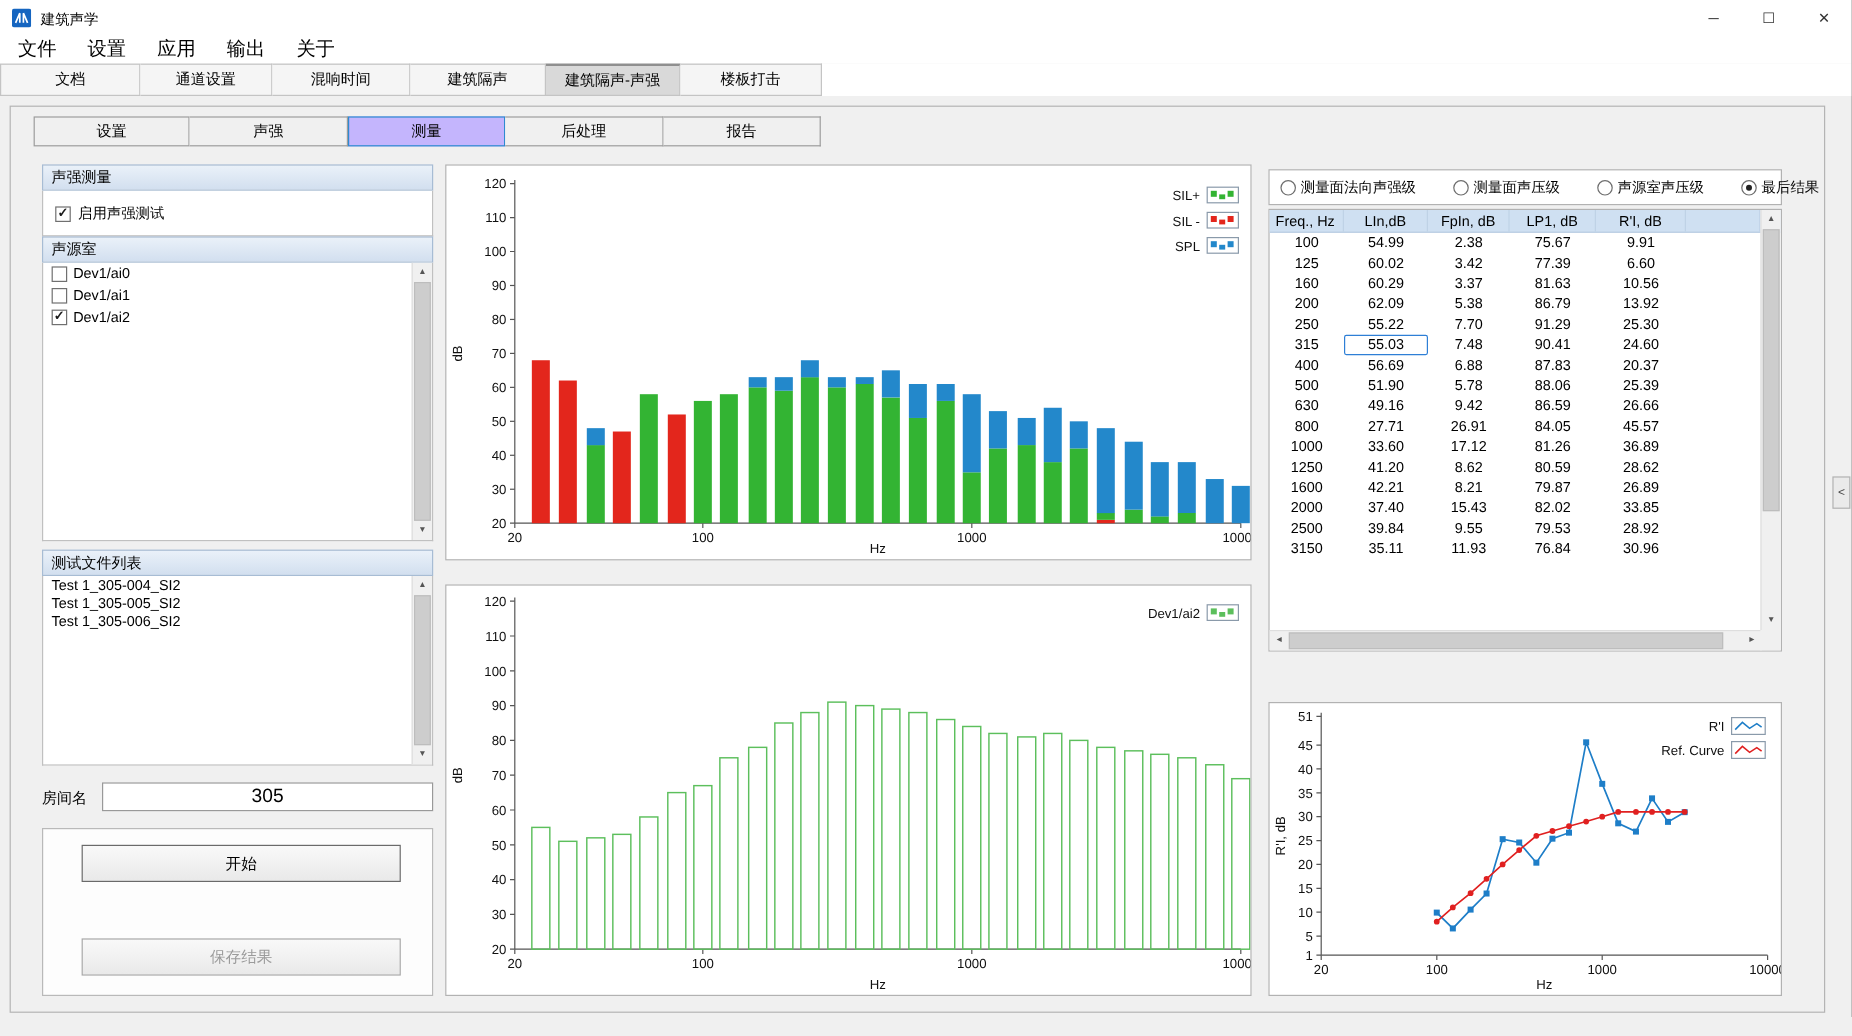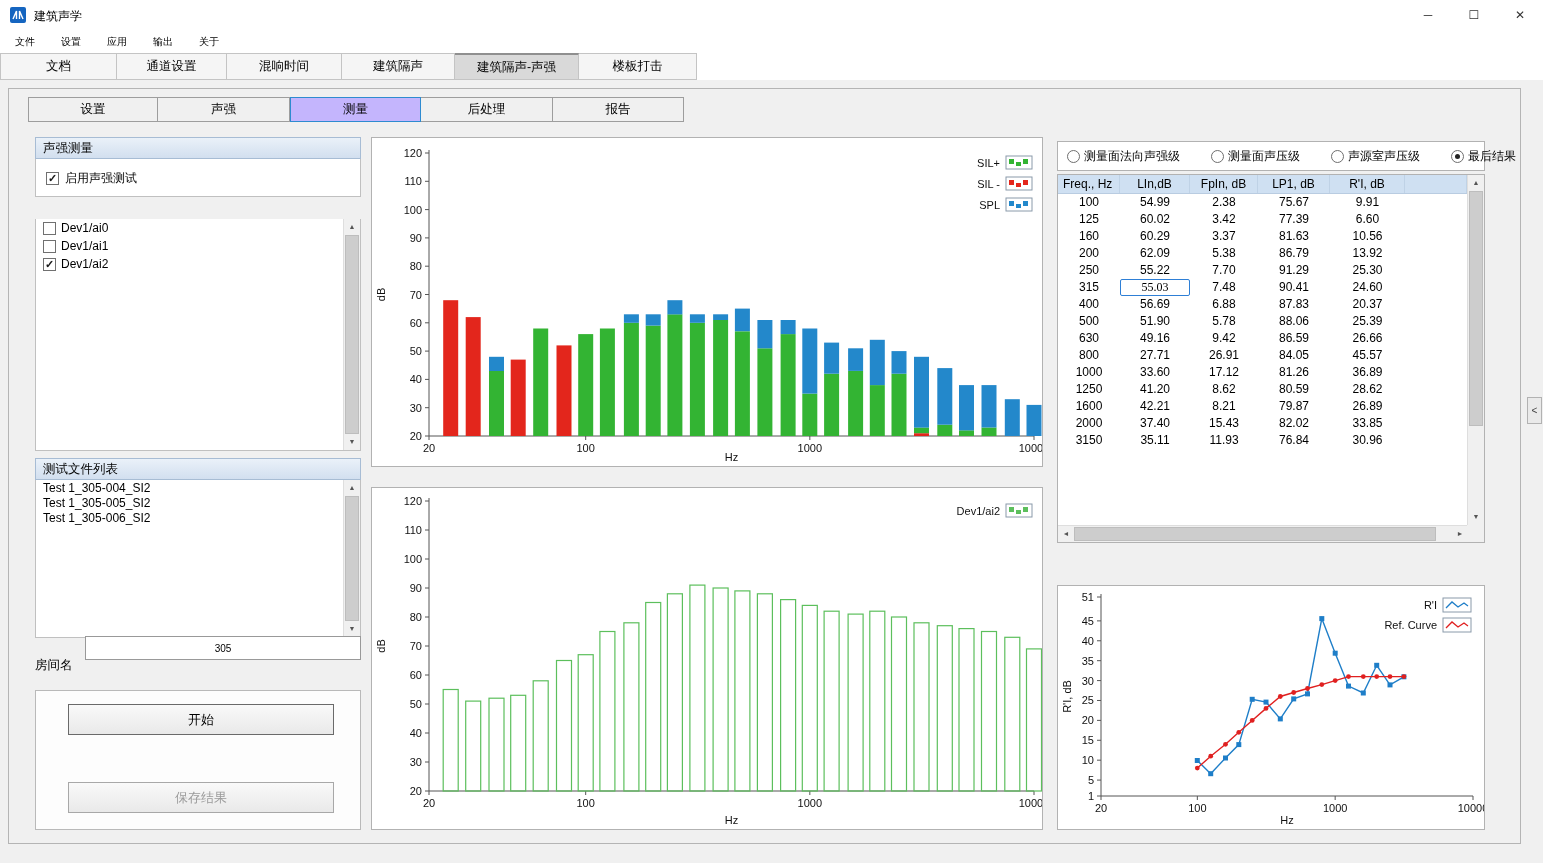--- a/index.html
+++ b/index.html
@@ -6,21 +6,21 @@
 html,body{background:#9a9a9a;}
 #root{position:relative;width:1543px;height:863px;background:#f0f0f0;font-family:"Liberation Sans",sans-serif;font-size:12px;color:#000;overflow:hidden;}
 
 .titlebar{position:absolute;left:0;top:0;width:100%;height:30px;background:#ffffff;}
 .app-icon{position:absolute;left:10px;top:7px;width:16px;height:16px;}
 .app-title{position:absolute;left:34px;top:8px;font-size:12px;}
 .win-controls{position:absolute;right:0;top:0;height:30px;display:flex;}
 .win-btn{width:46px;height:30px;line-height:30px;text-align:center;font-size:12px;color:#333;cursor:default;}
 
 .menubar{position:absolute;left:0;top:30px;width:100%;height:23px;background:#ffffff;display:flex;align-items:center;padding-left:2px;}
-.menu-item{padding:3px 13px;font-size:10px;}
+.menu-item{padding:3px 13px;font-size:16px;}
 
 .maintabs{position:absolute;left:0;top:53px;height:27px;display:flex;background:#fff;width:100%;}
 .main-tab{height:27px;line-height:25px;text-align:center;font-size:12.5px;background:#f5f5f5;border:1px solid #c4c4c4;border-left:none;}
 .main-tab:first-child{border-left:1px solid #c4c4c4;}
 .main-tab.active{background:#d9d9d9;border-top:2px solid #8f8f8f;}
 
 .content-frame{position:absolute;left:8px;top:88px;width:1513px;height:756px;background:#f0f0f0;border:1px solid #b4b4b4;}
 
 .subtabs{position:absolute;left:28px;top:97px;display:flex;}
 .sub-tab{height:25px;line-height:23px;text-align:center;font-size:12.5px;background:#f0f0f0;border:1px solid #9d9d9d;border-left:none;}
@@ -32,40 +32,40 @@
 .chk-row{display:flex;align-items:center;gap:6px;padding:11px 0 0 10px;}
 .cb{display:inline-block;width:13px;height:13px;border:1px solid #707070;background:#fff;font-size:11px;line-height:11px;text-align:center;color:#1a1a1a;font-weight:bold;flex:none;}
 .list-items{position:absolute;left:0;top:0;right:17px;bottom:0;overflow:hidden;}
 .chan-row{display:flex;align-items:center;gap:5px;padding:2px 0 2px 7px;height:18px;}
 .file-row{padding:1px 0 1px 7px;height:15px;line-height:14px;white-space:nowrap;}
 .vscroll{position:absolute;top:0;right:0;width:17px;bottom:0;background:#f0f0f0;border-left:1px solid #dedede;}
 .vscroll .arr{position:absolute;left:0;width:16px;height:16px;text-align:center;font-size:7px;color:#555;line-height:16px;}
 .arr.up{top:0;} .arr.dn{bottom:0;}
 .vthumb{position:absolute;left:1px;width:14px;background:#cdcdcd;border:1px solid #bdbdbd;}
 .room-label{position:absolute;left:35px;top:657px;font-size:12.5px;}
-.room-input{position:absolute;left:85px;top:636px;width:276px;height:24px;border:1px solid #999;background:#fff;text-align:center;font-size:10px;font-family:"Liberation Sans",sans-serif;}
+.room-input{position:absolute;left:85px;top:652px;width:276px;height:24px;border:1px solid #999;background:#fff;text-align:center;font-size:16px;font-family:"Liberation Sans",sans-serif;}
 .btn-group{position:absolute;left:35px;top:690px;width:326px;height:140px;background:#fdfdfd;border:1px solid #b9b9b9;}
 .btn{position:absolute;left:32px;width:266px;height:31px;background:linear-gradient(#f9f9f9,#e9e9e9);border:1px solid #a8a8a8;text-align:center;line-height:29px;font-size:13px;}
 .btn.primary{border-color:#6a6a6a;}
 .btn.disabled{color:#9b9b9b;}
 
 .chart-panel{position:absolute;background:#fff;border:1px solid #b2b2b2;}
 svg text{font-family:"Liberation Sans",sans-serif;fill:#111;}
 
 .radio-bar{position:absolute;left:1057px;top:141px;width:428px;height:30px;background:#fff;border:1px solid #b2b2b2;display:flex;align-items:center;justify-content:space-between;padding:0 9px;gap:31px;}
 .radio-item{display:flex;align-items:center;gap:4px;font-size:12px;white-space:nowrap;}
 .radio{width:13px;height:13px;border:1px solid #6e6e6e;border-radius:50%;background:#fff;position:relative;flex:none;}
 .radio.sel::after{content:"";position:absolute;left:3px;top:3px;width:5px;height:5px;border-radius:50%;background:#222;}
 .table-wrap{position:absolute;left:1057px;top:174px;width:428px;height:369px;background:#fff;border:1px solid #b2b2b2;}
 .t-head{display:flex;height:19px;background:#cfe0f2;border-bottom:1px solid #b9cce1;}
 .th{font-size:12px;text-align:center;line-height:18px;border-right:1px solid #bfd2e6;overflow:hidden;}
 .th.first{text-align:left;padding-left:5px;}
 .tr{display:flex;height:17px;}
 .td{font-size:12px;text-align:center;line-height:17px;overflow:hidden;}
-.td.selc{outline:1.5px solid #2e7fd6;outline-offset:-1.5px;border-radius:2px;font-family:Liberation Serif, serif;}
+.td.selc{outline:1.5px solid #2e7fd6;outline-offset:-1.5px;border-radius:2px;}
 .hscroll{position:absolute;left:0;bottom:0;height:17px;width:410px;background:#f0f0f0;border-top:1px solid #dedede;}
 .hscroll .arr{position:absolute;top:0;width:16px;height:16px;text-align:center;font-size:7px;color:#555;line-height:16px;}
 .arr.lf{left:0;} .arr.rt{right:0;}
 .hthumb{position:absolute;top:1px;height:14px;background:#cdcdcd;border:1px solid #bdbdbd;}
 .corner{position:absolute;right:0;bottom:0;width:17px;height:17px;background:#f0f0f0;}
 .result-bar{position:absolute;left:1057px;top:557px;width:428px;height:24px;background:#d9e4f1;border:1px solid #b7c9dd;line-height:22px;padding-left:6px;font-size:13px;}
 .collapse-handle{position:absolute;left:1527px;top:397px;width:15px;height:27px;background:#eaeaea;border:1px solid #b2b2b2;font-size:10px;text-align:center;line-height:25px;color:#444;}
 </style>
 </head>
 <body>
@@ -92,39 +92,40 @@
       <div class="menu-item">设置</div>
       <div class="menu-item">应用</div>
       <div class="menu-item">输出</div>
       <div class="menu-item">关于</div>
     </div>
   <div class="maintabs" id="maintabs">
       <div class="main-tab" style="width:117px">文档</div>
       <div class="main-tab" style="width:110px">通道设置</div>
       <div class="main-tab" style="width:115px">混响时间</div>
       <div class="main-tab" style="width:113px">建筑隔声</div>
-      <div class="main-tab active" style="width:124px">建筑隔声-声强</div>
+      <div class="main-tab active" style="width:112px">建筑隔声-声强</div>
       <div class="main-tab" style="width:118px">楼板打击</div>
     </div>
   <div class="content-frame"></div>
   <div class="subtabs" id="subtabs">
       <div class="sub-tab" style="width:130px">设置</div>
       <div class="sub-tab" style="width:132px">声强</div>
       <div class="sub-tab active" style="width:131px">测量</div>
       <div class="sub-tab" style="width:132px">后处理</div>
       <div class="sub-tab" style="width:131px">报告</div>
     </div>
 
   <div class="group-hdr" style="top:137px">声强测量</div>
   <div class="white-box" style="top:159px;height:38px">
     <div class="chk-row">
       <span class="cb" id="enable-cb">✓</span>
       <span>启用声强测试</span>
     </div>
   </div>
+  <div class="group-hdr" style="top:197px">声源室</div>
   <div class="white-box" style="top:219px;height:232px">
     <div class="list-items" id="chan-list">
         <div class="chan-row">
           <span class="cb"></span>
           <span>Dev1/ai0</span>
         </div>
         <div class="chan-row">
           <span class="cb"></span>
           <span>Dev1/ai1</span>
         </div>
@@ -476,20 +477,28 @@
         </div>
         <div class="tr">
           <div class="td" style="width:62px">2000</div>
           <div class="td" style="width:70px">37.40</div>
           <div class="td" style="width:68px">15.43</div>
           <div class="td" style="width:72px">82.02</div>
           <div class="td" style="width:75px">33.85</div>
           <div class="td" style="width:62px"></div>
         </div>
         <div class="tr">
+          <div class="td" style="width:62px">2500</div>
+          <div class="td" style="width:70px">39.84</div>
+          <div class="td" style="width:68px">9.55</div>
+          <div class="td" style="width:72px">79.53</div>
+          <div class="td" style="width:75px">28.92</div>
+          <div class="td" style="width:62px"></div>
+        </div>
+        <div class="tr">
           <div class="td" style="width:62px">3150</div>
           <div class="td" style="width:70px">35.11</div>
           <div class="td" style="width:68px">11.93</div>
           <div class="td" style="width:72px">76.84</div>
           <div class="td" style="width:75px">30.96</div>
           <div class="td" style="width:62px"></div>
         </div>
       </div>
     <div class="vscroll" style="bottom:17px">
       <div class="arr up">▲</div>

